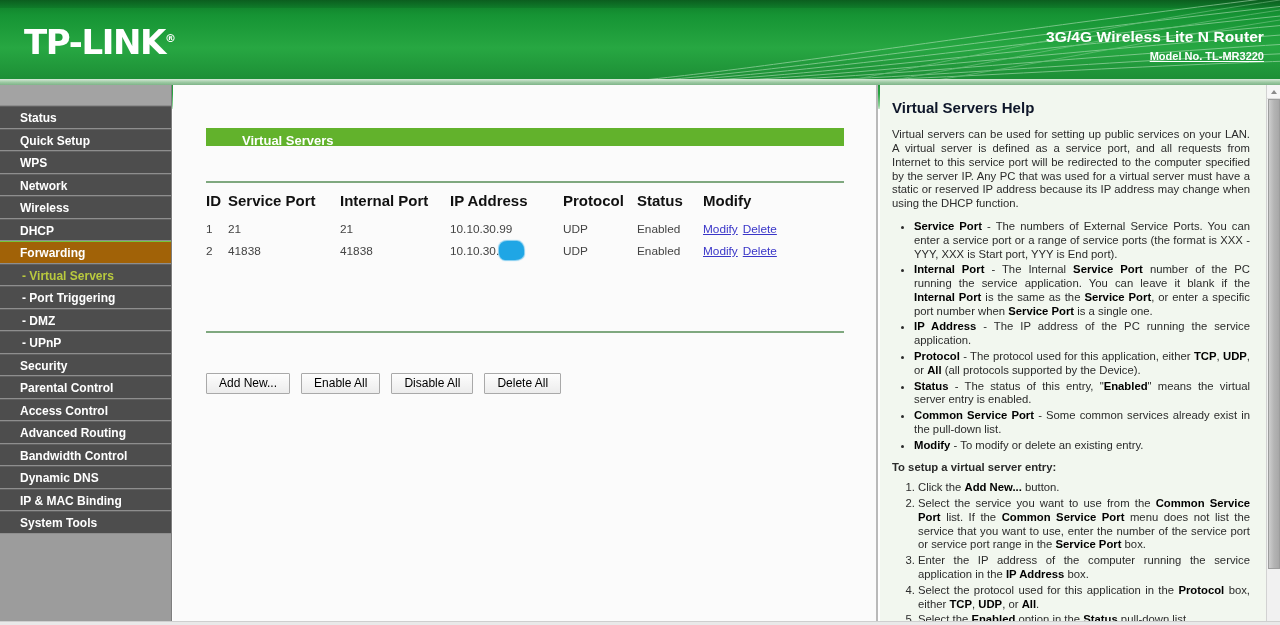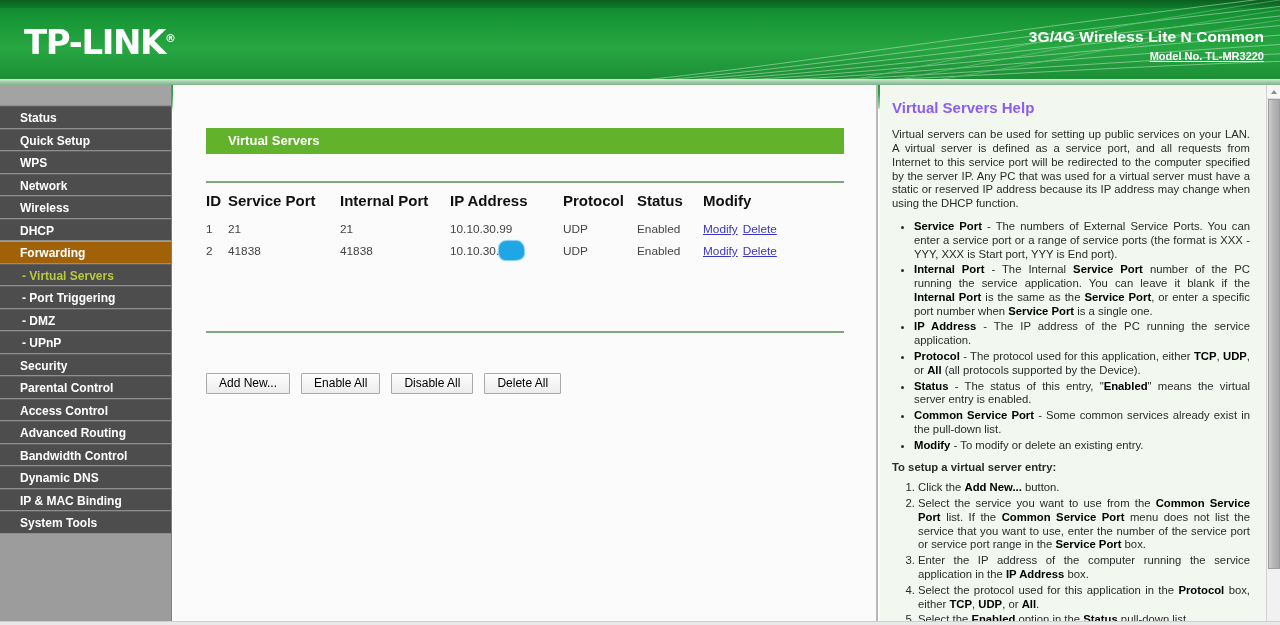--- a/index.html
+++ b/index.html
@@ -62,23 +62,23 @@
   .menu li.sub.cur { color: #b9c93e; }
   .menu li.sub { color: #ffffff; }
   .sb-tail { background:#9c9c9c; height: 120px; }
 
   
   .main {
     position: absolute; left: 173px; top: 85px; width: 705px; height: 540px;
     background: #fbfbfb; border-right: 2px solid #b9b9b9;
   }
   .green-bar {
-    position: absolute; left: 33px; top: 43px; width: 638px; height: 26px;
+    position: absolute; left: 33px; top: 43px; width: 638px; height: 18px;
     background: #62b22c; color: #fff;
-    font-size: 13px; font-weight: bold; line-height: 26px; padding-left: 22px;
+    font-size: 13px; font-weight: bold; line-height: 26px; padding-left: 36px;
   }
   .hr-green {
     position: absolute; left: 33px; width: 638px; height: 2px;
     background: #7fa87f;
   }
   .hr-green.top { top: 96px; }
   .hr-green.bot { top: 246px; }
 
   table.vs {
     position: absolute; left: 33px; top: 103px; width: 638px;
@@ -118,21 +118,21 @@
   .pager { position: absolute; left: 0; top: 340px; width: 705px; text-align:center; }
   .btn.disabled { color: #9a9a9a; background: linear-gradient(to bottom,#fcfcfc,#efefef); cursor: default; }
   .btn.wide { padding: 0 22px; margin: 0 8px; }
 
   
   .help {
     position: absolute; left: 880px; top: 85px; width: 386px; height: 540px;
     background: #f2f7ef; padding: 14px 16px 0 12px;
     font-size: 11.3px; color: #2b2b2b; line-height: 1.22; overflow: hidden;
   }
-  .help h2 { font-size: 15px; color:#8b5cf6; margin-bottom: 11px; font-weight: bold;}
+  .help h2 { font-size: 15px; color:#0f172a; margin-bottom: 11px; font-weight: bold;}
   .help p  { text-align: justify; margin-bottom: 9px; }
   .help ul { margin: 0 0 9px 22px; }
   .help ul li { margin-bottom: 2px; text-align: justify; }
   .help ol { margin: 6px 0 0 26px; }
   .help ol li { margin-bottom: 2px; text-align: justify; }
   .help b { font-weight: bold; color:#000; }
   .help .lead { font-weight: bold; margin-bottom: 2px; }
 
   
   .scrollbar {
@@ -177,21 +177,21 @@
         <path d="M30 86 C 290 83, 440 68, 700 60"></path>
       </g>
       <g fill="none" stroke="#9ed7a8" stroke-width="0.8">
         <path d="M200 86 C 360 56, 470 28, 660 0"></path>
         <path d="M240 86 C 390 60, 500 34, 660 10"></path>
         <path d="M280 86 C 420 64, 530 40, 660 20"></path>
       </g>
     </svg>
     <div class="logo"><span>TP-LINK</span><sup>®</sup></div>
     <div class="model-block">
-      <div class="model-title">3G/4G Wireless Lite N Common</div>
+      <div class="model-title">3G/4G Wireless Lite N Router</div>
       <div class="model-sub">Model No. TL-MR3220</div>
     </div>
     <div class="header-bottom"></div>
   </div>
 
   <div class="sidebar">
     <div class="sb-cap"></div>
     <ul class="menu" id="menu-root">
         <li>Status</li>
         <li>Quick Setup</li>

